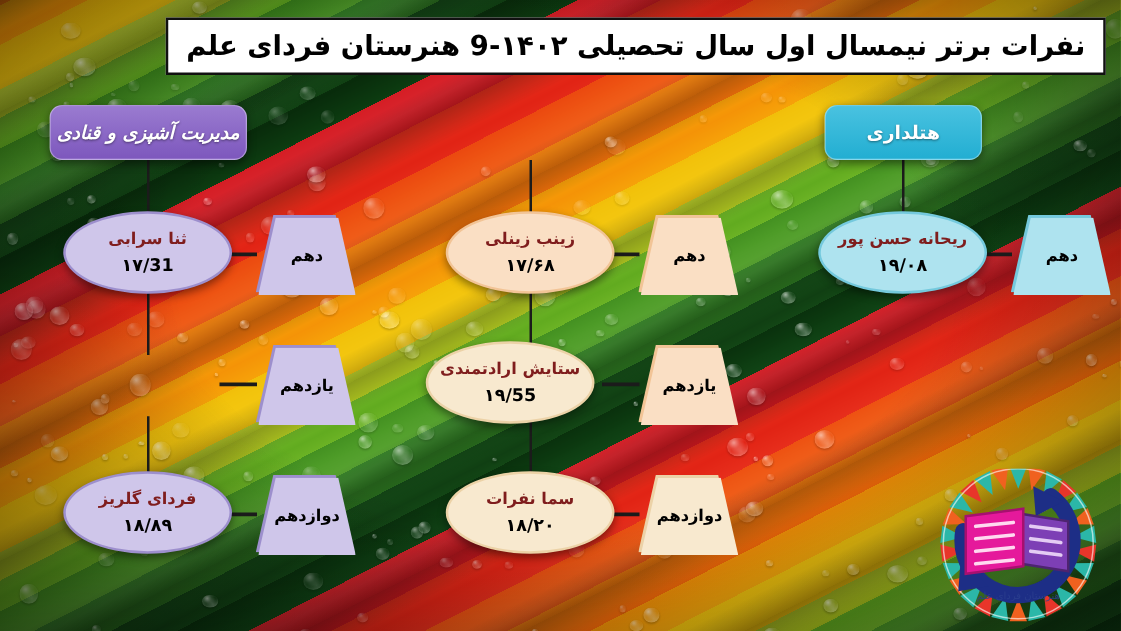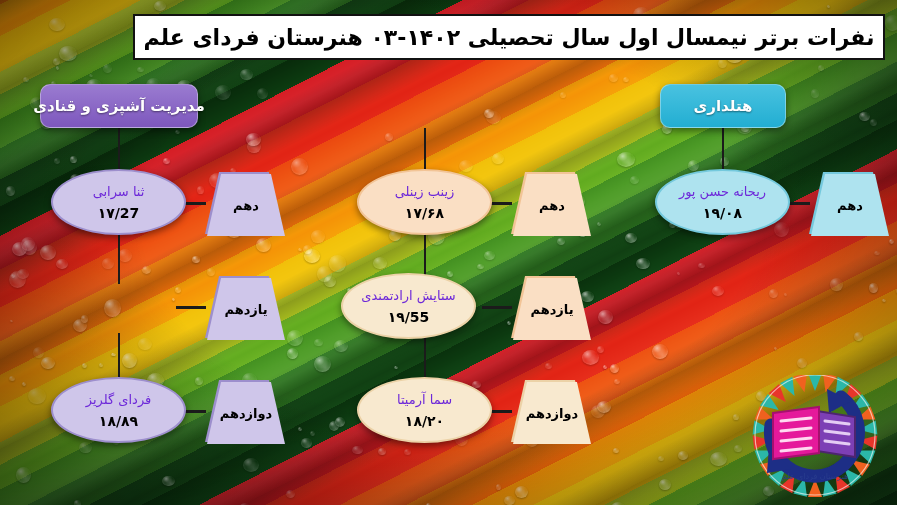--- a/index.html
+++ b/index.html
@@ -145,22 +145,22 @@
     flex-direction: column;
     align-items: center;
     justify-content: center;
     gap: 6px;
     box-shadow: 0 3px 7px rgba(0,0,0,0.45);
     z-index: 5;
     direction: rtl;
   }
   .student .s-name {
     font-size: 13px;
-    font-weight: normal;
-    color: #6d28d9;
+    font-weight: bold;
+    color: #7f1d1d;
     white-space: nowrap;
     text-align: center;
   }
   .student .s-score {
     font-size: 14px;
     font-weight: bold;
     color: #000;
     letter-spacing: 0.5px;
   }
 
@@ -178,21 +178,21 @@
   .grade .g-label {
     font-size: 13px;
     font-weight: bold;
     color: #000;
     white-space: nowrap;
     direction: rtl;
     text-align: center;
   }
 
   
-  .p-purple-chip { background: linear-gradient(#9a7bd0, #7d57bd); }
+  .p-purple-chip { background: linear-gradient(#9a7bd0, #7d57bd); font-style: italic; }
   .p-orange-chip { background: linear-gradient(#f8a24a, #f0861f); }
   .p-cyan-chip   { background: linear-gradient(#49c2e0, #22aed2); }
 
   .p-purple-node { background: #cfc6ea; border: 2px solid #9d8fcd; }
   .p-orange-node { background: #fadfc4; border: 2px solid #f2c496; }
   .p-cream-node  { background: #f8e9cf; border: 2px solid #ecd2a7; }
   .p-cyan-node   { background: #aee3ef; border: 2px solid #74c9dd; }
 
   .t-purple { background: #cfc6ea; }
   .t-orange { background: #fadfc4; }
@@ -463,21 +463,21 @@
       <div class="drop" style="width: 7.43097px; height: 7.60452px; left: 52.7011px; top: 57.901px; opacity: 0.68;"></div>
       <div class="drop" style="width: 12.4772px; height: 10.4867px; left: 711.906px; top: 285.959px; opacity: 0.56;"></div>
       <div class="drop" style="width: 13.7364px; height: 12.934px; left: 235.508px; top: 22.6421px; opacity: 0.44;"></div>
       <div class="drop" style="width: 3.78271px; height: 3.61933px; left: 393.966px; top: 365.629px; opacity: 0.72;"></div>
       <div class="drop" style="width: 17.9183px; height: 18.4105px; left: 225.34px; top: 219.668px; opacity: 0.67;"></div>
       <div class="drop" style="width: 11.2478px; height: 10.779px; left: 389.377px; top: 309.819px; opacity: 0.84;"></div>
     </div>
   <div class="vignette"></div>
 
   <div class="title-bar">
-    <span class="title-text">نفرات برتر نیمسال اول سال تحصیلی ۱۴۰۲-۰۳ هنرستان فردای علم</span>
+    <span class="title-text">نفرات برتر نیمسال اول سال تحصیلی ۱۴۰۲-9 هنرستان فردای علم</span>
   </div>
 
   <div class="conn v" style="left:118px; top:128px;  height:52px;"></div>
   <div class="conn v" style="left:118px; top:229px;  height:55px;"></div>
   <div class="conn v" style="left:118px; top:333px;  height:52px;"></div>
   <div class="conn h" style="left:176px; top:202px;  width:30px;"></div>
   <div class="conn h" style="left:176px; top:306px;  width:30px;"></div>
   <div class="conn h" style="left:176px; top:410px;  width:30px;"></div>
 
   <div class="conn v" style="left:424px; top:128px;  height:52px;"></div>
@@ -489,21 +489,21 @@
 
   <div class="conn v" style="left:722px; top:128px;  height:52px;"></div>
   <div class="conn h" style="left:780px; top:202px;  width:30px;"></div>
 
   <div class="dept p-purple-chip" style="left:40px; top:84px; width:158px;">
     <span>مدیریت آشپزی و قنادی</span>
   </div>
 
   <div class="student p-purple-node" style="left:51px; top:169px;">
     <span class="s-name">ثنا سرابی</span>
-    <span class="s-score">۱۷/27</span>
+    <span class="s-score">۱۷/31</span>
   </div>
   <div class="trap-outline o-purple" style="left:205px; top:172px;"></div>
   <div class="grade t-purple" style="left:207px; top:174px;">
     <span class="g-label">دهم</span>
   </div>
 
   <div class="trap-outline o-purple" style="left:205px; top:276px;"></div>
   <div class="grade t-purple" style="left:207px; top:278px;">
     <span class="g-label">یازدهم</span>
   </div>
@@ -530,21 +530,21 @@
   <div class="student p-cream-node" style="left:341px; top:273px;">
     <span class="s-name">ستایش ارادتمندی</span>
     <span class="s-score">۱۹/55</span>
   </div>
   <div class="trap-outline o-orange" style="left:511px; top:276px;"></div>
   <div class="grade t-orange" style="left:513px; top:278px;">
     <span class="g-label">یازدهم</span>
   </div>
 
   <div class="student p-cream-node" style="left:357px; top:377px;">
-    <span class="s-name">سما آرمیتا</span>
+    <span class="s-name">سما نفرات</span>
     <span class="s-score">۱۸/۲۰</span>
   </div>
   <div class="trap-outline o-cream" style="left:511px; top:380px;"></div>
   <div class="grade t-cream" style="left:513px; top:382px;">
     <span class="g-label">دوازدهم</span>
   </div>
 
   <div class="dept p-cyan-chip" style="left:660px; top:84px; width:126px;">
     <span>هتلداری</span>
   </div>

